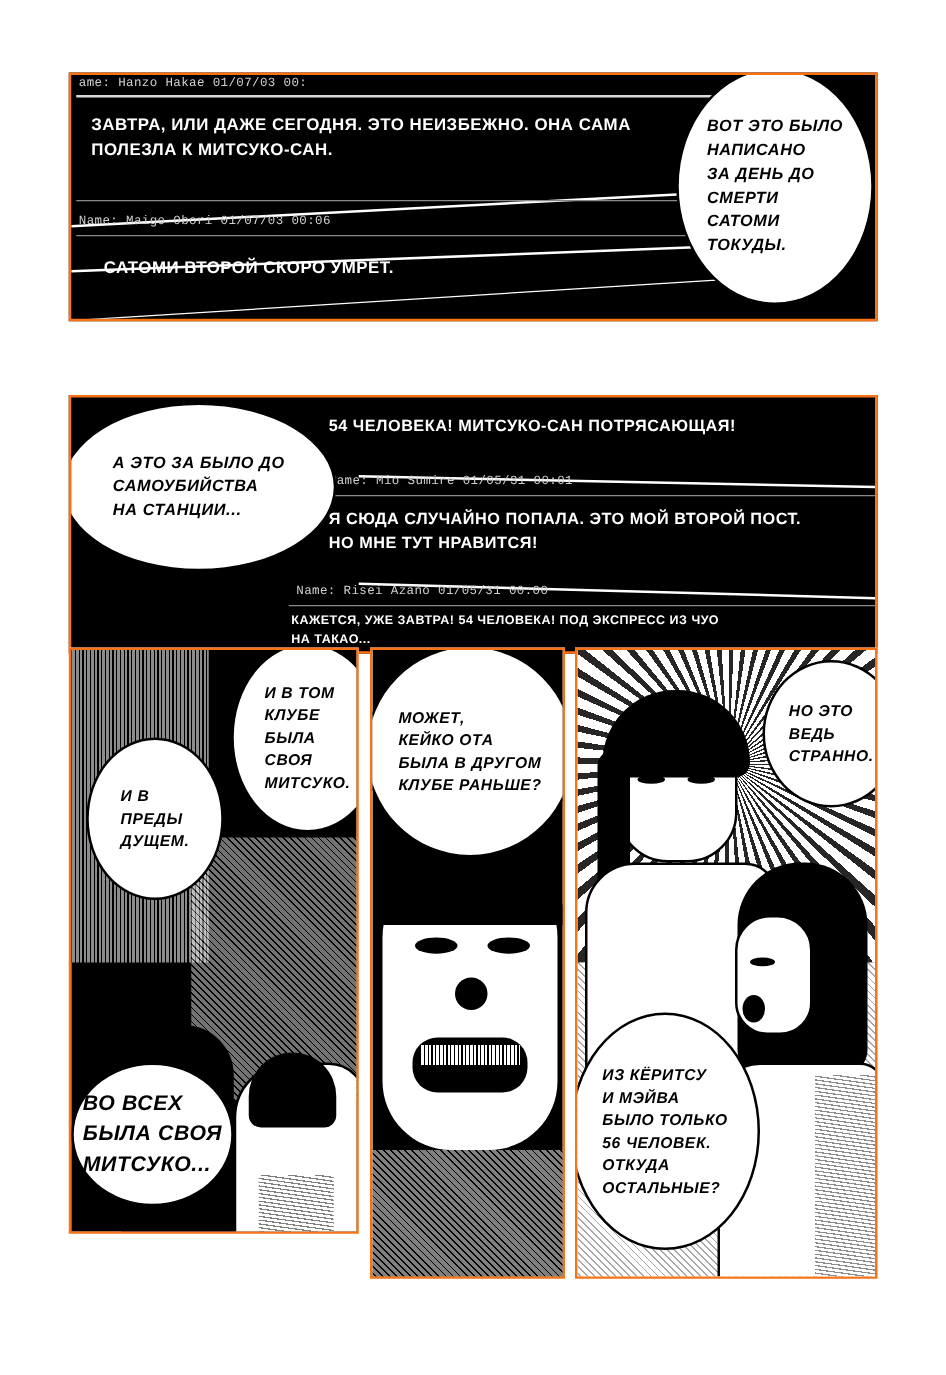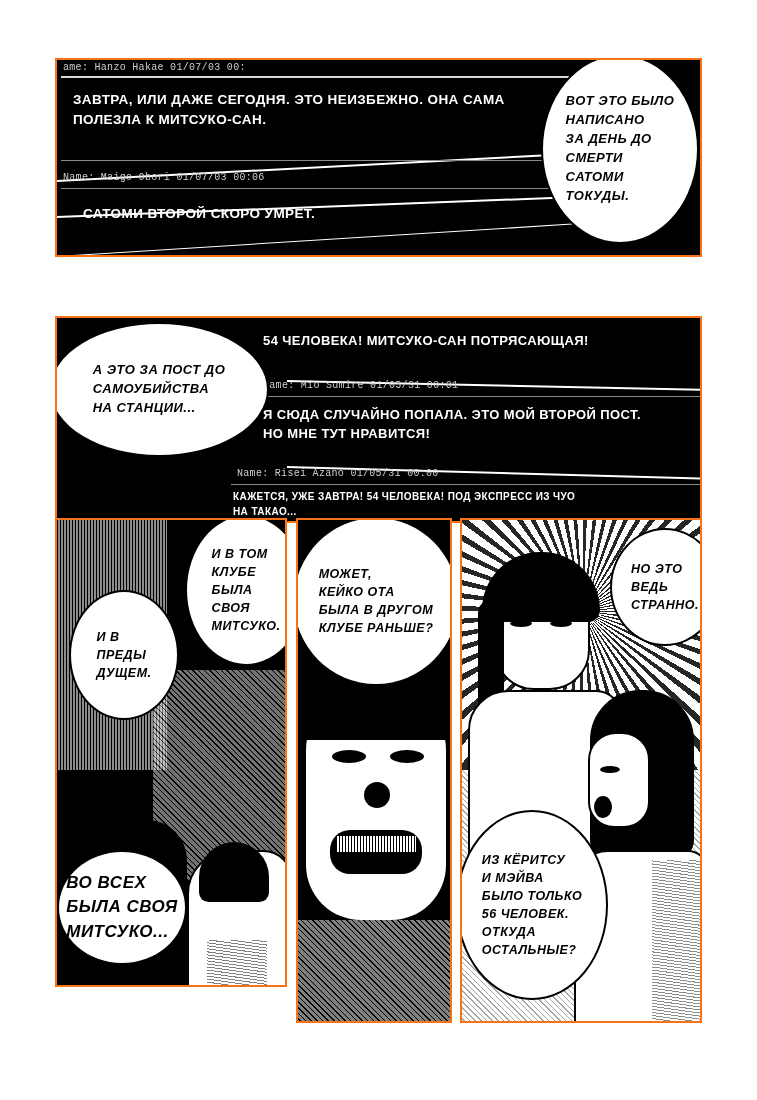--- a/index.html
+++ b/index.html
@@ -157,21 +157,21 @@
     <div class="bbs-body" style="left:206px; top:88px; width:440px; font-size:13px;">Я СЮДА СЛУЧАЙНО ПОПАЛА. ЭТО МОЙ ВТОРОЙ ПОСТ.
 НО МНЕ ТУТ НРАВИТСЯ!</div>
 
     <div class="bbs-head" style="left:180px; top:150px;">Name: Risei Azano 01/05/31 00:00</div>
     <div class="bbs-rule" style="left:174px; top:166px; width:470px;"></div>
 
     <div class="bbs-body" style="left:176px; top:172px; width:470px; font-size:10px;">КАЖЕТСЯ, УЖЕ ЗАВТРА! 54 ЧЕЛОВЕКА! ПОД ЭКСПРЕСС ИЗ ЧУО
 НА ТАКАО...</div>
 
     <div class="balloon" style="left:-8px; top:4px; width:220px; height:135px;">
-      <span style="font-size:13px;">А ЭТО ЗА ПОСТ ДО
+      <span style="font-size:13px;">А ЭТО ЗА БЫЛО ДО
 САМОУБИЙСТВА
 НА СТАНЦИИ...</span>
     </div>
   </div>
 
   <div class="panel white" style="left:55px; top:518px; width:232px; height:469px;">
 
     <div class="art solid-black" style="left:0; top:0; width:232px; height:505px;"></div>
     <div class="art hatch-v" style="left:0px; top:0px; width:110px; height:250px; opacity:.55;"></div>
     <div class="art hatch-d" style="left:96px; top:150px; width:136px; height:210px; opacity:.45;"></div>

